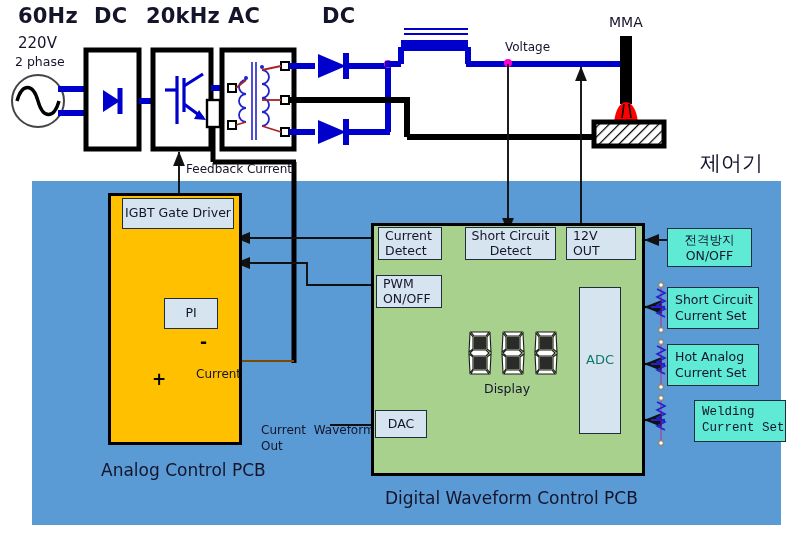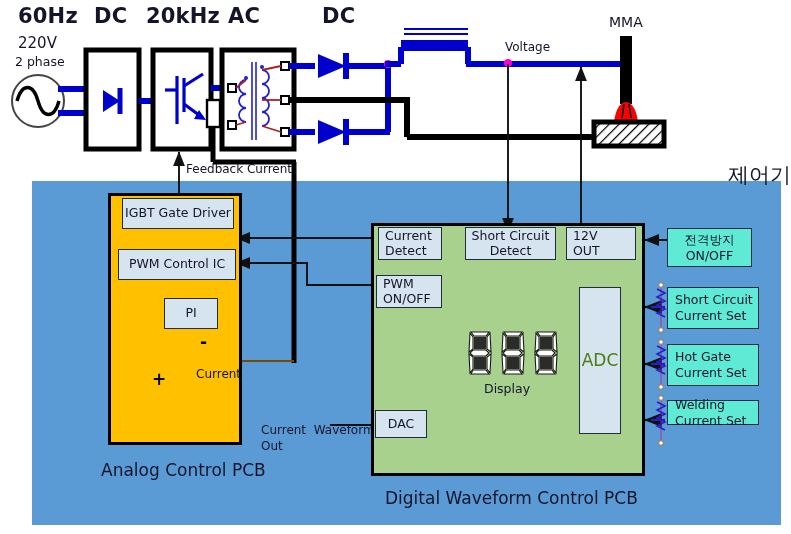--- a/index.html
+++ b/index.html
@@ -35,21 +35,21 @@
   .setbox{
     background:#5eead4;border:1.6px solid #1f2d3d;box-sizing:border-box;
     display:flex;flex-direction:column;align-items:flex-start;justify-content:center;
     padding-left:7px;font-size:12.5px;color:#14142b;line-height:1.25;
   }
   .setbox.center{align-items:center;padding-left:0;}
   .pcbcap{font-size:17px;color:#14142b;}
   .kor{font-size:21px;color:#14142b;}
   .plusminus{font-size:17px;font-weight:bold;color:#000;}
   .dispcap{font-size:12.5px;color:#14142b;}
-  .adclab{font-size:17px;color:#4d7c0f;}
+  .adclab{font-size:13px;color:#0f766e;}
 </style>
 </head>
 <body>
 
 <div id="root">
 
   <div class="abs panel-blue" style="left:32px;top:181px;width:749px;height:344px;"></div>
 
   <svg class="layer">
     <defs>
@@ -217,31 +217,28 @@
   <div class="lbl hdr" style="left:228px;top:5px;">AC</div>
   <div class="lbl hdr" style="left:322px;top:5px;">DC</div>
 
   <div class="lbl sub1" style="left:18px;top:35px;">220V</div>
   <div class="lbl sub2" style="left:15px;top:55px;">2 phase</div>
 
   <div class="lbl smalltxt" style="left:186px;top:163px;">Feedback Current</div>
   <div class="lbl smalltxt" style="left:505px;top:41px;">Voltage</div>
   <div class="lbl mmatxt" style="left:609px;top:15px;">MMA</div>
 
-  <div class="lbl kor" style="left:728px;top:152px;margin-top:12px;">제어기</div>
+  <div class="lbl kor" style="left:700px;top:152px;">제어기</div>
 
   <div class="abs panel-orange" style="left:108px;top:193px;width:134px;height:252px;"></div>
 
   <div class="abs chip" style="left:122px;top:198px;width:112px;height:31px;">
     <span>IGBT Gate Driver</span>
   </div>
 
-  <div class="abs chip" style="left:118px;top:249px;width:118px;height:31px;">
-    <span>PWM Control IC</span>
-  </div>
 
   <div class="abs chip" style="left:152px;top:298px;width:54px;height:31px;margin-left:12px;">
     <span>PI</span>
   </div>
 
   <div class="lbl plusminus" style="left:200px;top:333px;">-</div>
   <div class="lbl plusminus" style="left:152px;top:370px;">+</div>
   <div class="lbl smalltxt" style="left:196px;top:368px;">Current</div>
 
   <div class="lbl pcbcap" style="left:101px;top:461px;">Analog Control PCB</div>
@@ -331,22 +328,22 @@
     <span>전격방지</span>
     <span>ON/OFF</span>
   </div>
 
   <div class="abs setbox" style="left:667px;top:287px;width:92px;height:42px;">
     <span>Short Circuit</span>
     <span>Current Set</span>
   </div>
 
   <div class="abs setbox" style="left:667px;top:344px;width:92px;height:42px;">
-    <span>Hot Gate</span>
+    <span>Hot Analog</span>
     <span>Current Set</span>
   </div>
 
-  <div class="abs setbox" style="left:667px;top:400px;width:92px;height:25px;">
+  <div class="abs setbox" style="left:694px;top:400px;width:92px;height:42px;font-family:Liberation Mono, monospace;">
     <span>Welding</span>
     <span>Current Set</span>
   </div>
 
 </div>
 
 </body></html>

